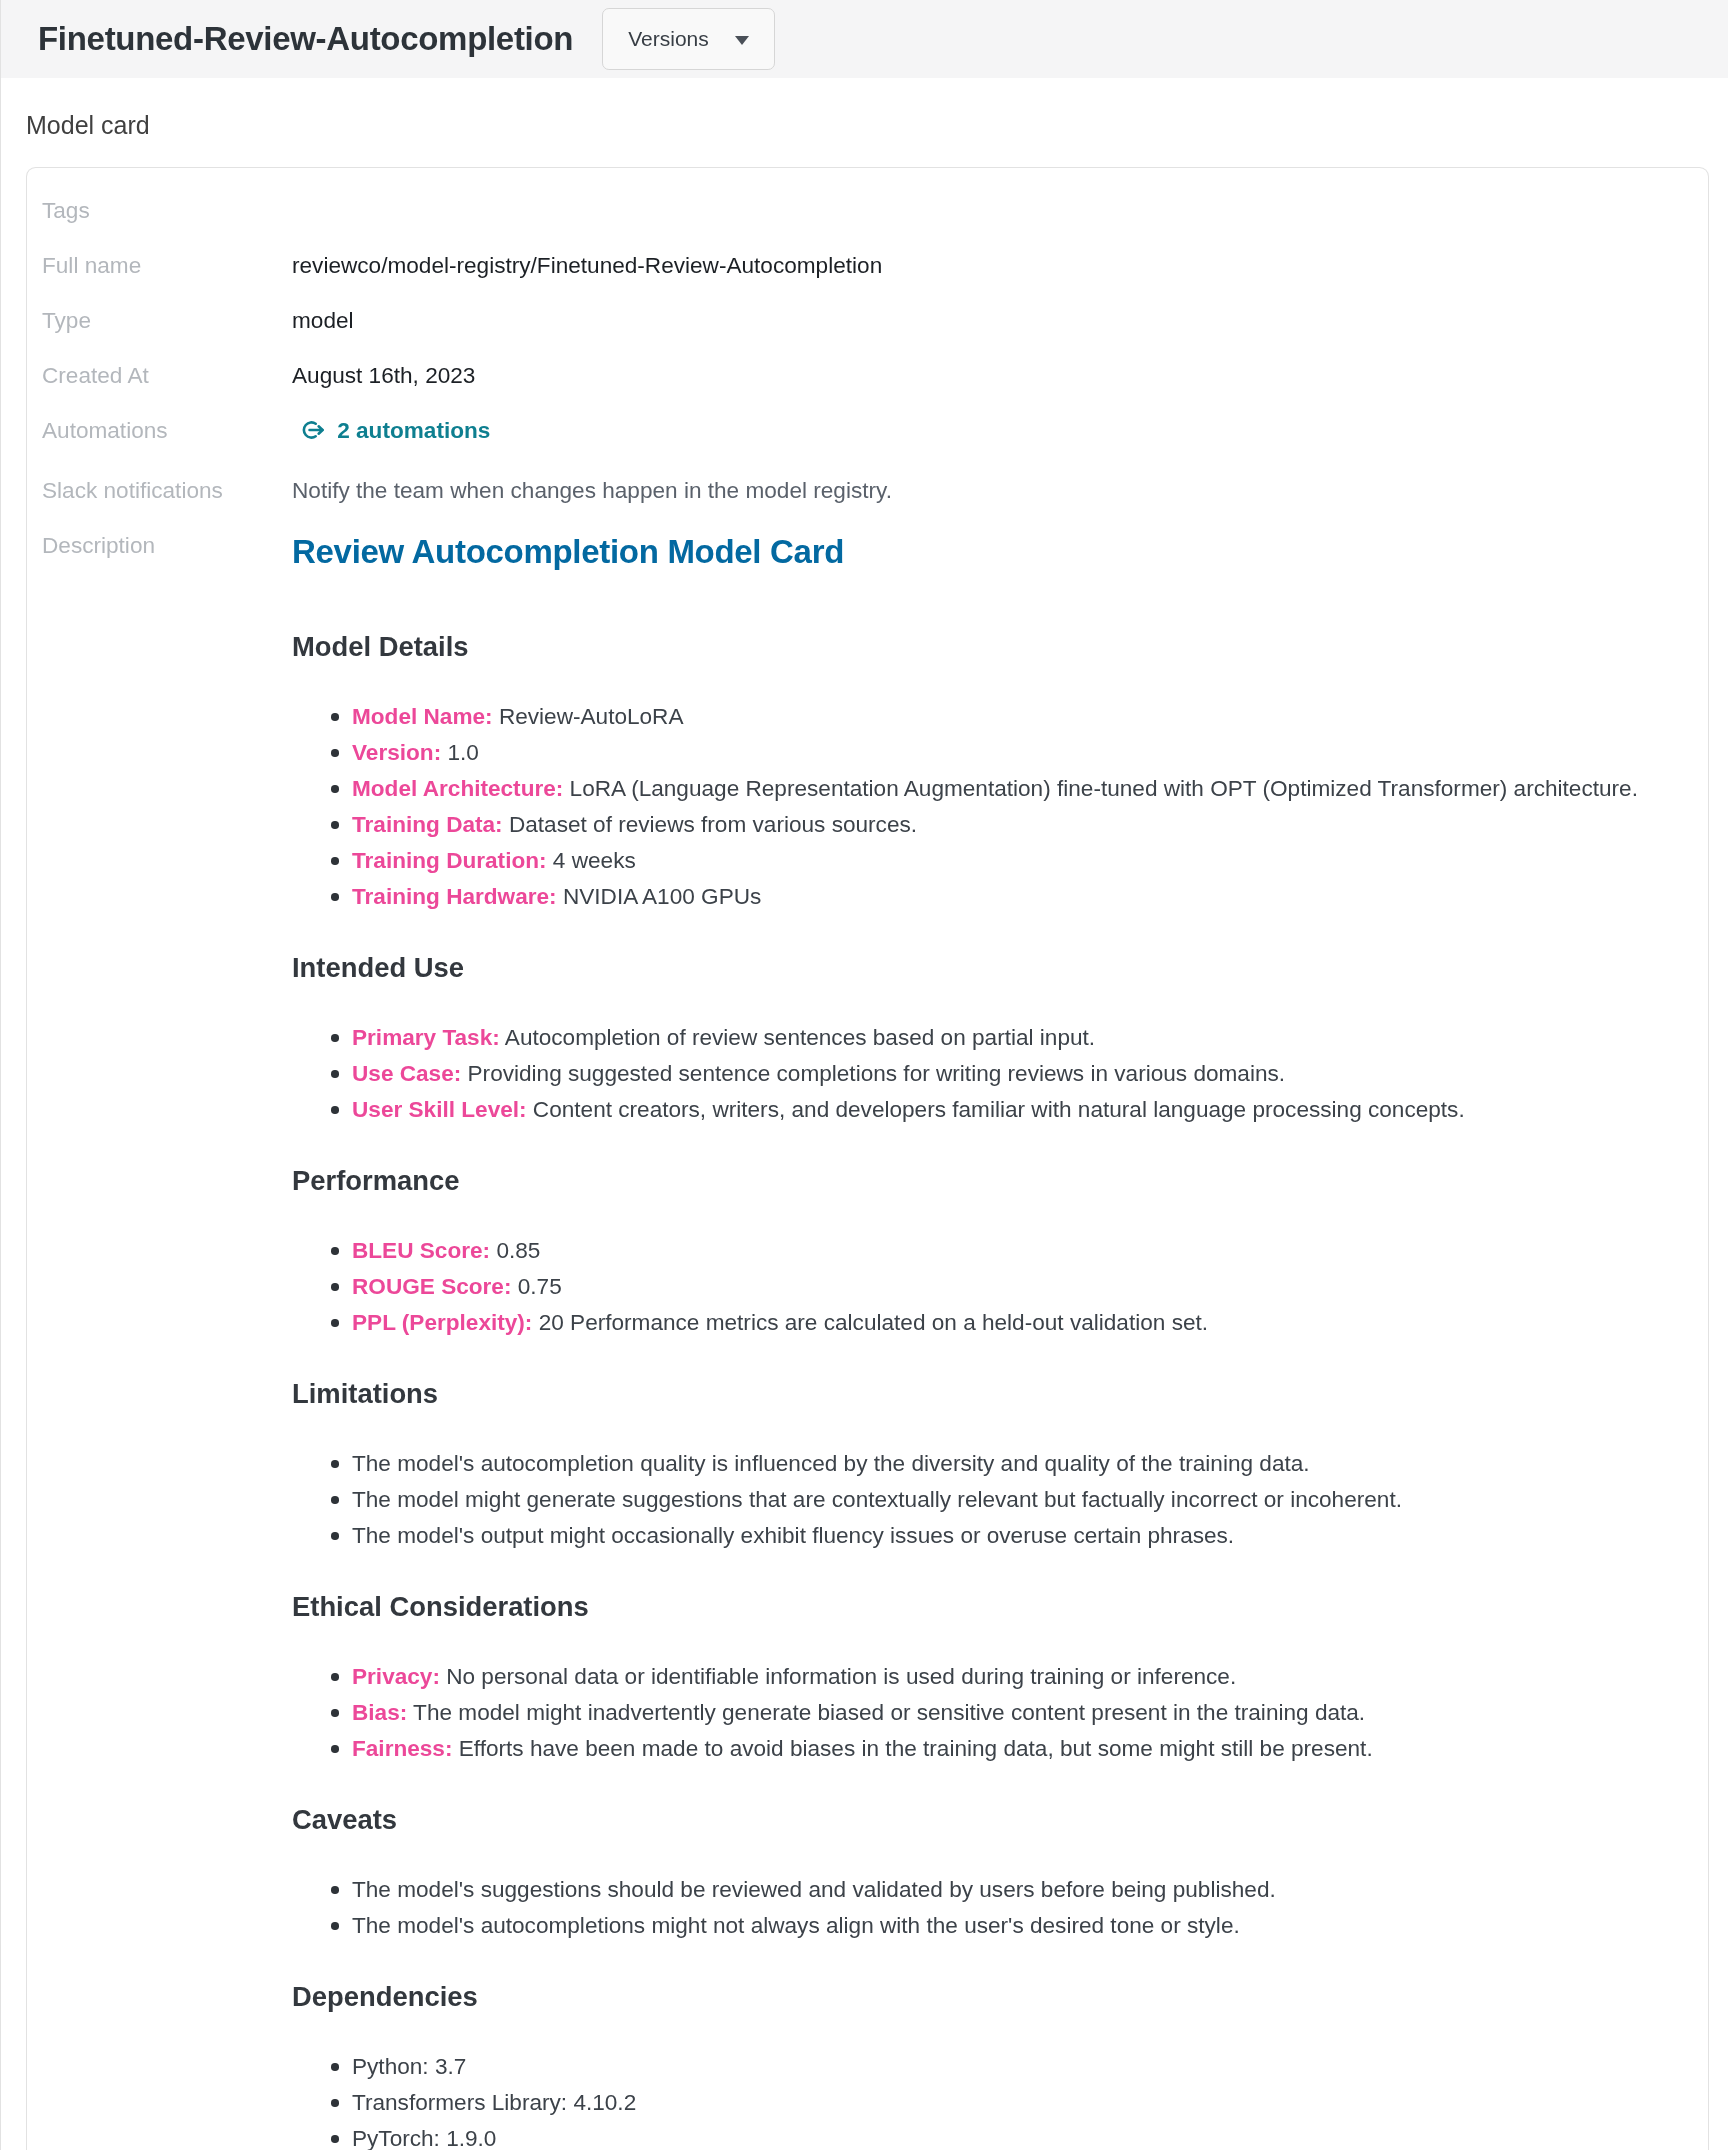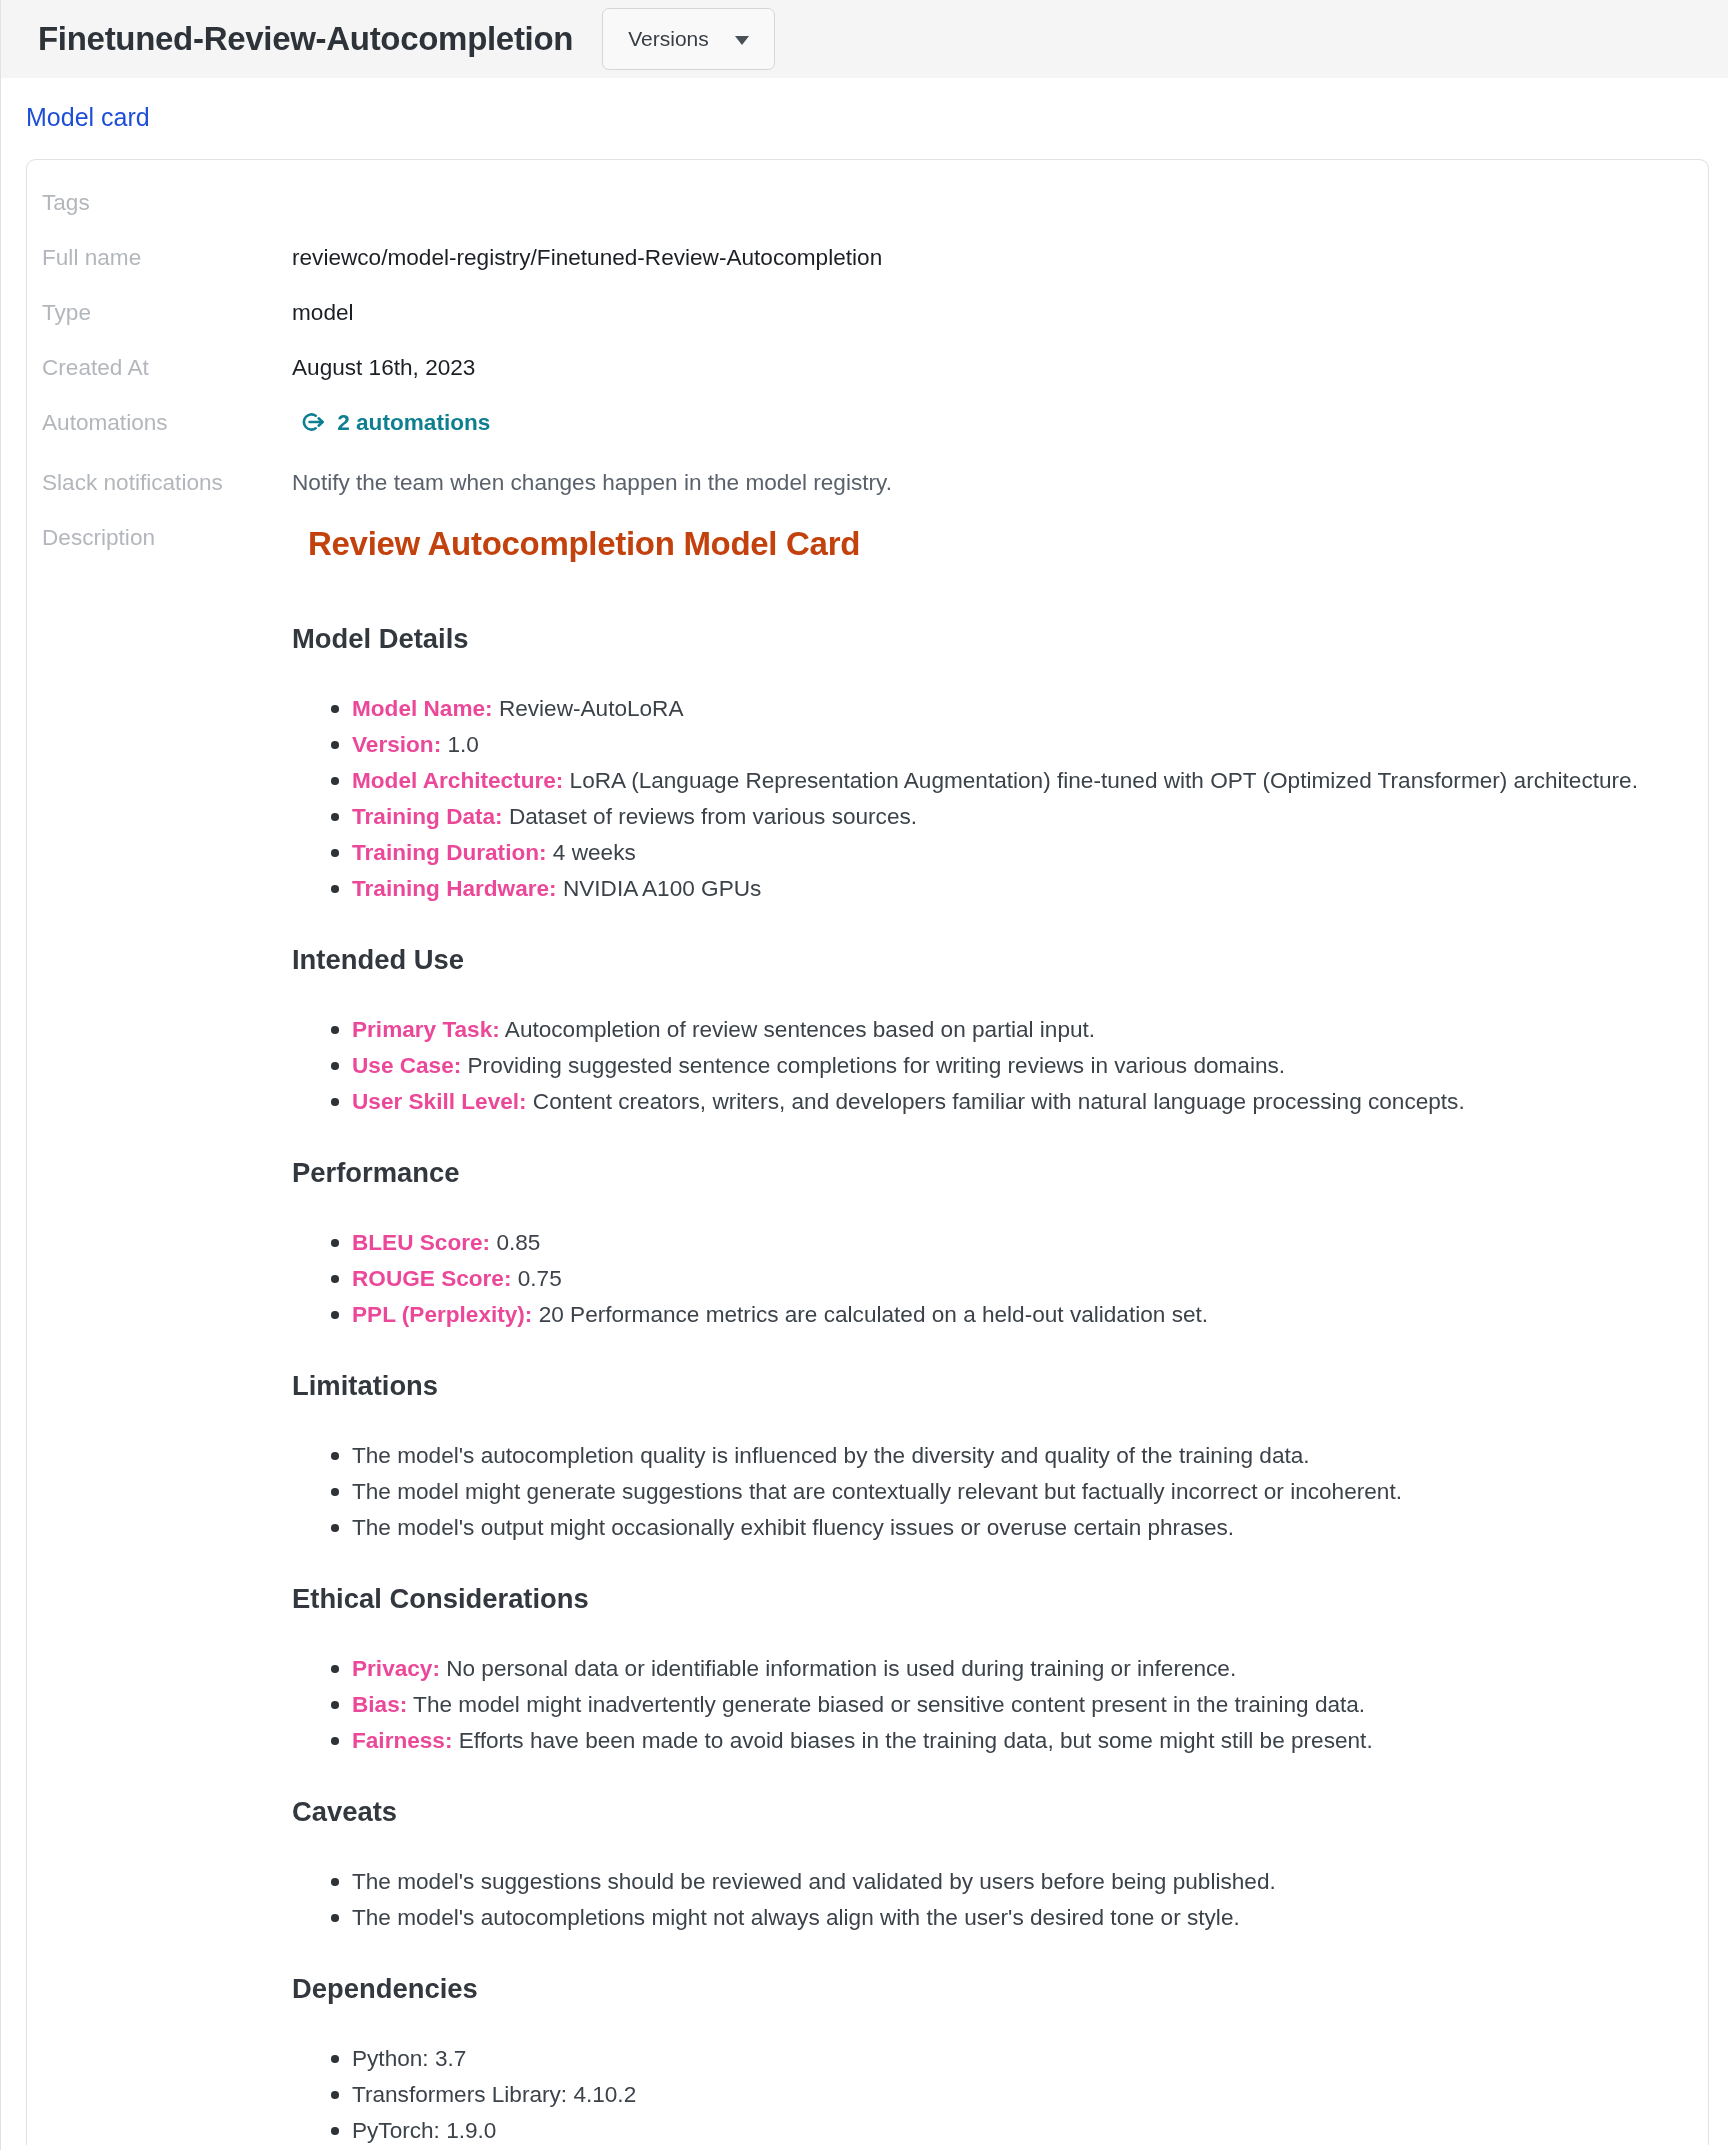--- a/index.html
+++ b/index.html
@@ -51,23 +51,23 @@
     width: 0; height: 0;
     border-left: 7.5px solid transparent;
     border-right: 7.5px solid transparent;
     border-top: 9px solid #4a5058;
     margin-top: 2.7px;
   }
 
   
   .main { padding: 0 19px 0 25px; }
   .section-label {
-    margin-top: 25px;
+    margin-top: 33px;
     font-size: 25px;
-    color: #1d4ed8;
+    color: #404040;
   }
 
   .card {
     margin-top: 27.4px;
     height: 1986px;
     border: 1.4px solid #e2e2e2;
     border-bottom: none;
     border-radius: 9.6px 9.6px 0 0;
     background: #fff;
     padding: 29px 30px 0 15px;
@@ -105,26 +105,26 @@
     text-decoration: none;
     cursor: pointer;
   }
   .automation-glyph { width: 26px; height: 26px; display: block; }
 
   .desc-row { margin-top: 22px; margin-bottom: 0; }
 
   
   .md { flex: 1; padding-right: 27.4px; }
   .md-h1 {
-    margin: 0 0 58px 16px;
+    margin: 0 0 58px 0;
     font-size: 33px;
     line-height: 40px;
     font-weight: 700;
     letter-spacing: -0.3px;
-    color: #c2410c;
+    color: #0369a1;
   }
   .md-h2 {
     margin: 0 0 36px 0;
     font-size: 27.4px;
     line-height: 33px;
     font-weight: 700;
     color: #33383e;
   }
   .md ul {
     list-style: none;

